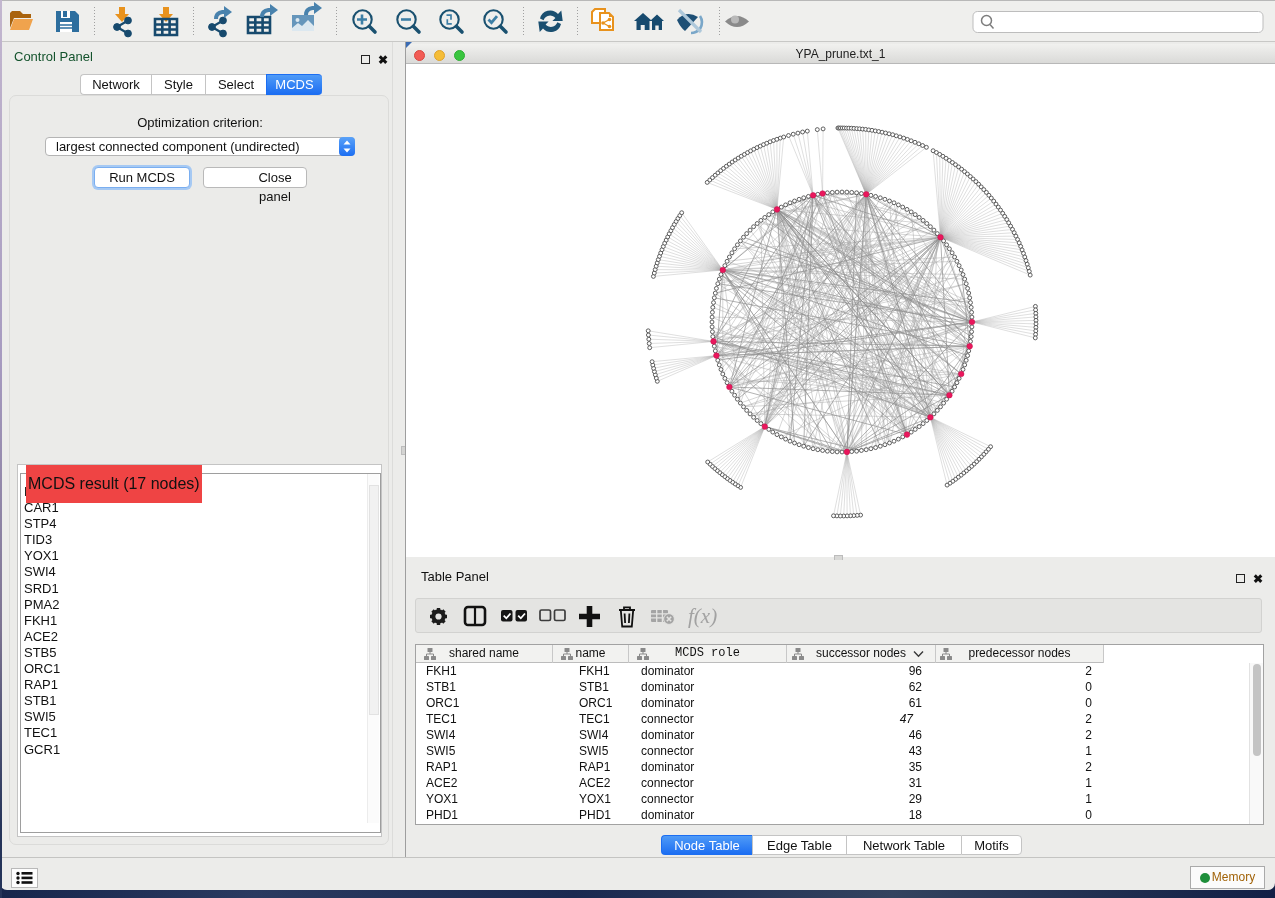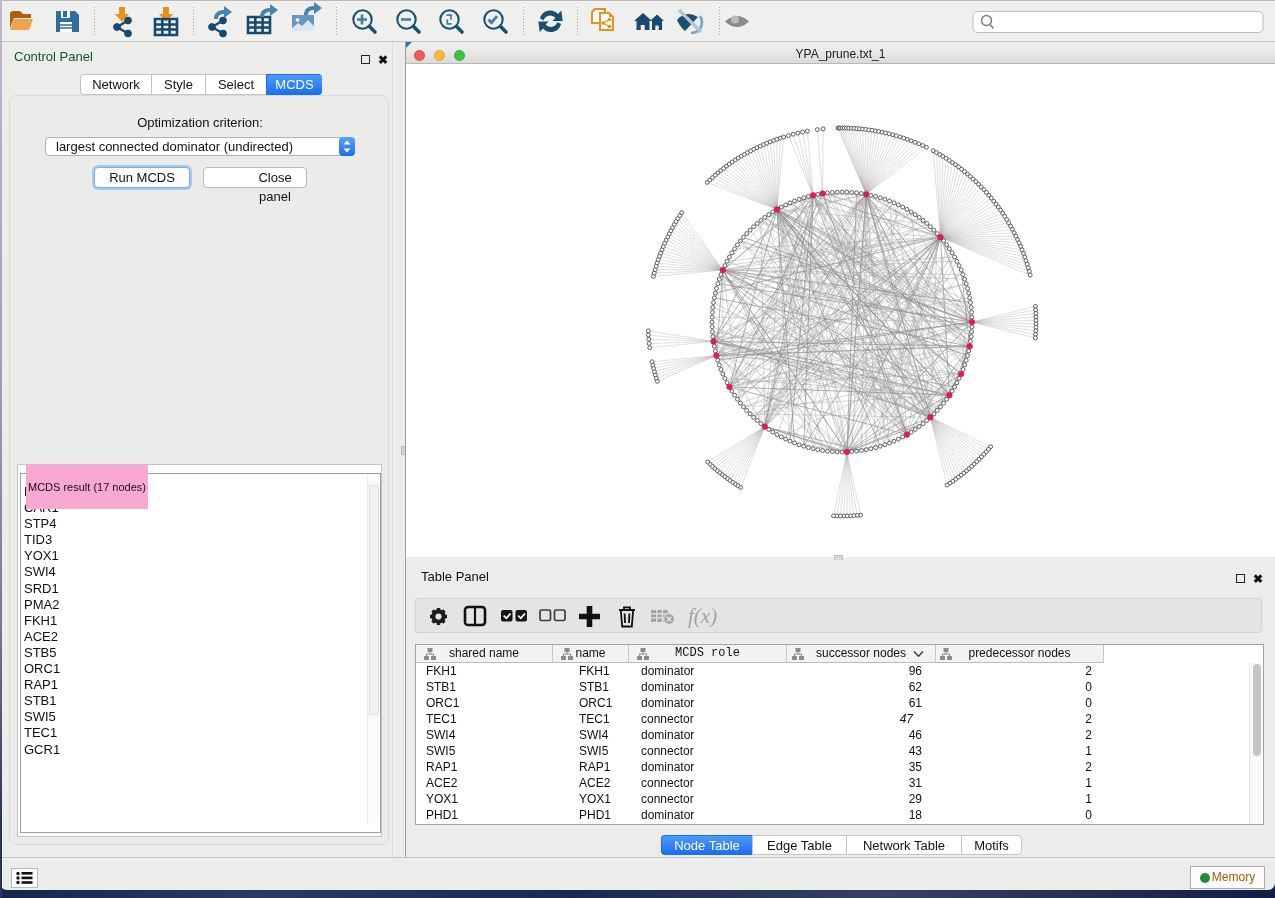--- a/index.html
+++ b/index.html
@@ -25,21 +25,21 @@
 #opt-label { position:absolute; left:4px; width:392px; top:73px; text-align:center; font-size:13px; color:#111; }
 #opt-select { position:absolute; left:45px; top:95px; width:310px; height:19px; background:#fff; border:1px solid #b4b4b4; border-radius:4px; font-size:13px; color:#111; }
 #opt-select span.txt { position:absolute; left:10px; top:1px; }
 #opt-spin { position:absolute; right:-1px; top:-1px; width:16px; height:19px; background:linear-gradient(#5aa2f8,#1c6ef2); border-radius:4px; }
 .btn { position:absolute; height:21px; background:#fff; border:1px solid #b9b9b9; border-radius:4px; font-size:13px; color:#111; text-align:center; line-height:19px; }
 #btn-run { left:94px; top:125px; width:96px; box-shadow:0 0 0 2px #a6c9f3; border-color:#7aaef0; }
 #btn-close { left:203px; top:125px; width:104px;padding-left:40px; }
 
 
 #mcds-box { position:absolute; left:17px; top:422px; width:366px; height:373px; }
-#mcds-box .legend { position:absolute; left:9px; top:1px; background:#f9a8d4; padding:16px 2px; font-size:11px; color:#111; z-index:3; }
+#mcds-box .legend { position:absolute; left:9px; top:1px; background:#ef4444; padding:10px 2px; font-size:16px; color:#111; z-index:3; }
 #mcds-border { position:absolute; left:3px; top:9px; width:361px; height:360px; border:1px solid #9e9e9e; z-index:2; }
 #mcds-list { position:absolute; left:0px; top:0px; width:365px; height:373px; background:#fff; border:1px solid #c4c4c4; font-size:13px; color:#111; line-height:16.1px; padding:19px 0 0 6px; }
 #mcds-scroll { position:absolute; right:2px; top:8px; width:12px; height:350px; background:#fbfbfb; border-left:1px solid #ececec; }
 #mcds-scroll .mth { position:absolute; left:1px; top:12px; width:10px; height:230px; background:#f1f1f1; border:1px solid #e2e2e2; }
 
 
 #vdivider { left:392px; top:42px; width:14px; height:815px; background:#ececea; border-left:1px solid #dcdcda; }
 #vdivider .grip { position:absolute; left:8px; top:404px; width:5px; height:9px; background:#d4d4d2; border:1px solid #bdbdbd; }
 #vline { left:405px; top:42px; width:1px; height:815px; background:#9e9e9e; }
 
@@ -194,21 +194,21 @@
   <div class="wicons"><span class="wsq"></span><span class="wx">✖</span></div>
   <div id="cp-tabs">
     <div class="cptab" style="width:71px;">Network</div>
     <div class="cptab" style="width:54px;">Style</div>
     <div class="cptab" style="width:61px;">Select</div>
     <div class="cptab sel" style="width:56px;">MCDS</div>
   </div>
   <div id="cp-inner"></div>
   <div id="opt-label">Optimization criterion:</div>
   <div id="opt-select">
-      <span class="txt">largest connected dominator (undirected)</span>
+      <span class="txt">largest connected component (undirected)</span>
     <div id="opt-spin"><svg width="16" height="19" xmlns="http://www.w3.org/2000/svg">
           <path d="M4.5 7.5L8 3.5l3.5 4z M4.5 11.5L8 15.5l3.5-4z" fill="#fff"></path>
         </svg></div>
   </div>
   <div class="btn" id="btn-run">Run MCDS</div>
   <div class="btn" id="btn-close">Close panel</div>
   <div id="mcds-box">
     <div id="mcds-border"></div>
     <div class="legend">MCDS result (17 nodes)</div>
     <div id="mcds-list">PHD1<br>CAR1<br>STP4<br>TID3<br>YOX1<br>SWI4<br>SRD1<br>PMA2<br>FKH1<br>ACE2<br>STB5<br>ORC1<br>RAP1<br>STB1<br>SWI5<br>TEC1<br>GCR1

